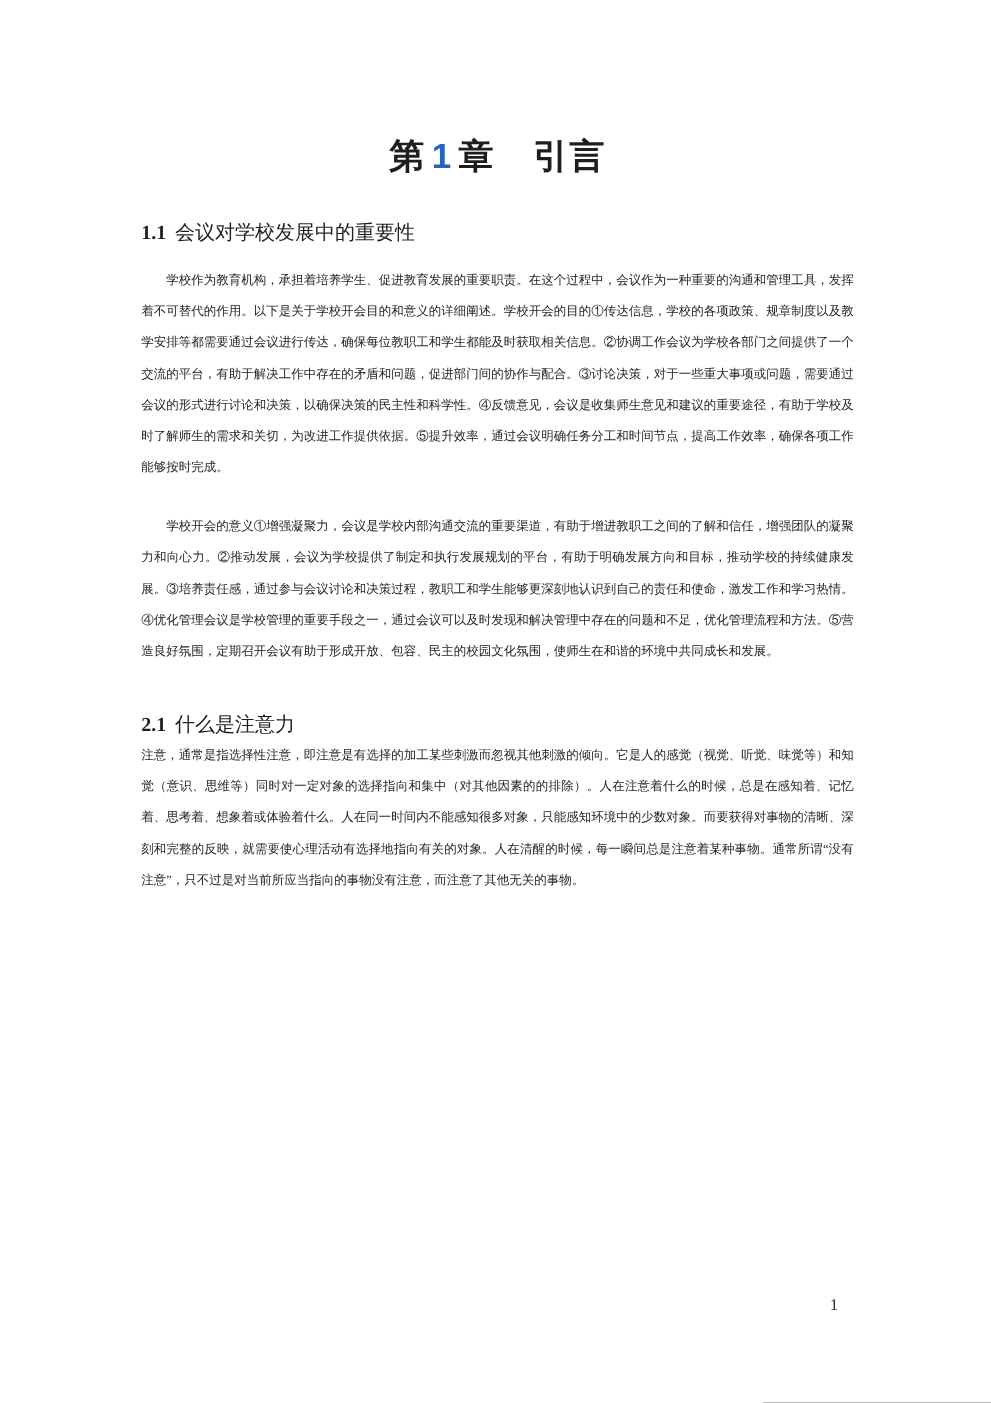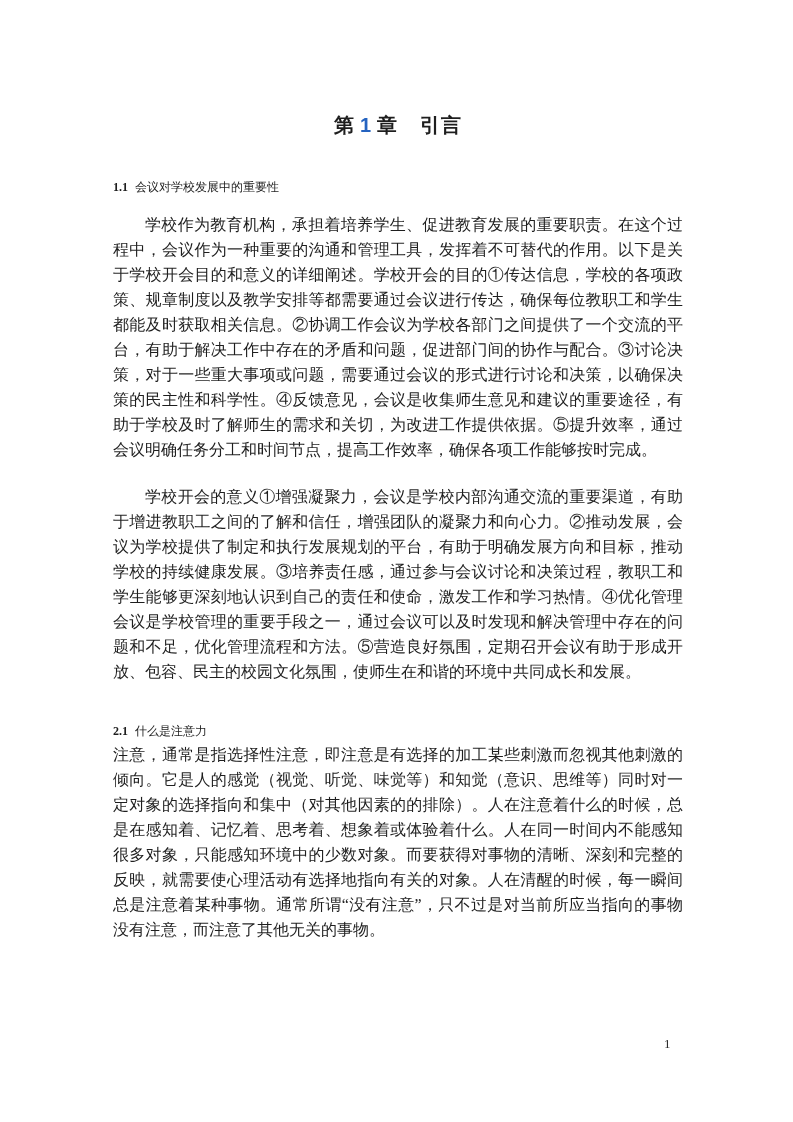--- a/index.html
+++ b/index.html
@@ -13,44 +13,44 @@
     padding: 110px 110px 0 113px;
     font-family: "Liberation Serif", "DejaVu Serif", serif;
     color: var(--text, #1e1e1e);
     overflow: hidden;
   }
   .chapter-title {
     margin: 0;
     text-align: center;
     font-family: "Liberation Sans", "DejaVu Sans", sans-serif;
     font-weight: bold;
-    font-size: 20px;
+    font-size: 28px;
     line-height: 30px;
     letter-spacing: 1px;
     color: var(--text, #1e1e1e);
   }
   .chapter-title.ch2 { font-size: 21px; margin-top: 12px; }
   .chap-num { margin: 0 5px; }
   .chap-num.blue { color: var(--chapter-number-blue, #2563c0); }
   .title-gap { display: inline-block; width: 1.1em; }
   .section-heading {
     margin: 36px 0 0 0;
-    font-size: 12px;
+    font-size: 16px;
     line-height: 22px;
     font-weight: normal;
   }
   .section-heading.s21 { }
   .sec-num {
     font-weight: bold;
     font-family: "Liberation Serif", "DejaVu Serif", serif;
     margin-right: 7px;
   }
   .body-para {
     margin: 0;
-    font-size: 16px;
+    font-size: 10px;
     line-height: 25px;
     text-align: justify;
     text-justify: inter-ideograph;
   }
   .body-para.indent { text-indent: 2em; }
   .body-para.first { margin-top: 14px; }
   .body-para.gap-above { margin-top: 22px; }
   .body-para.tight { margin-top: 3px; }
   .doc-link {
     color: var(--link-blue, #2563c5);

